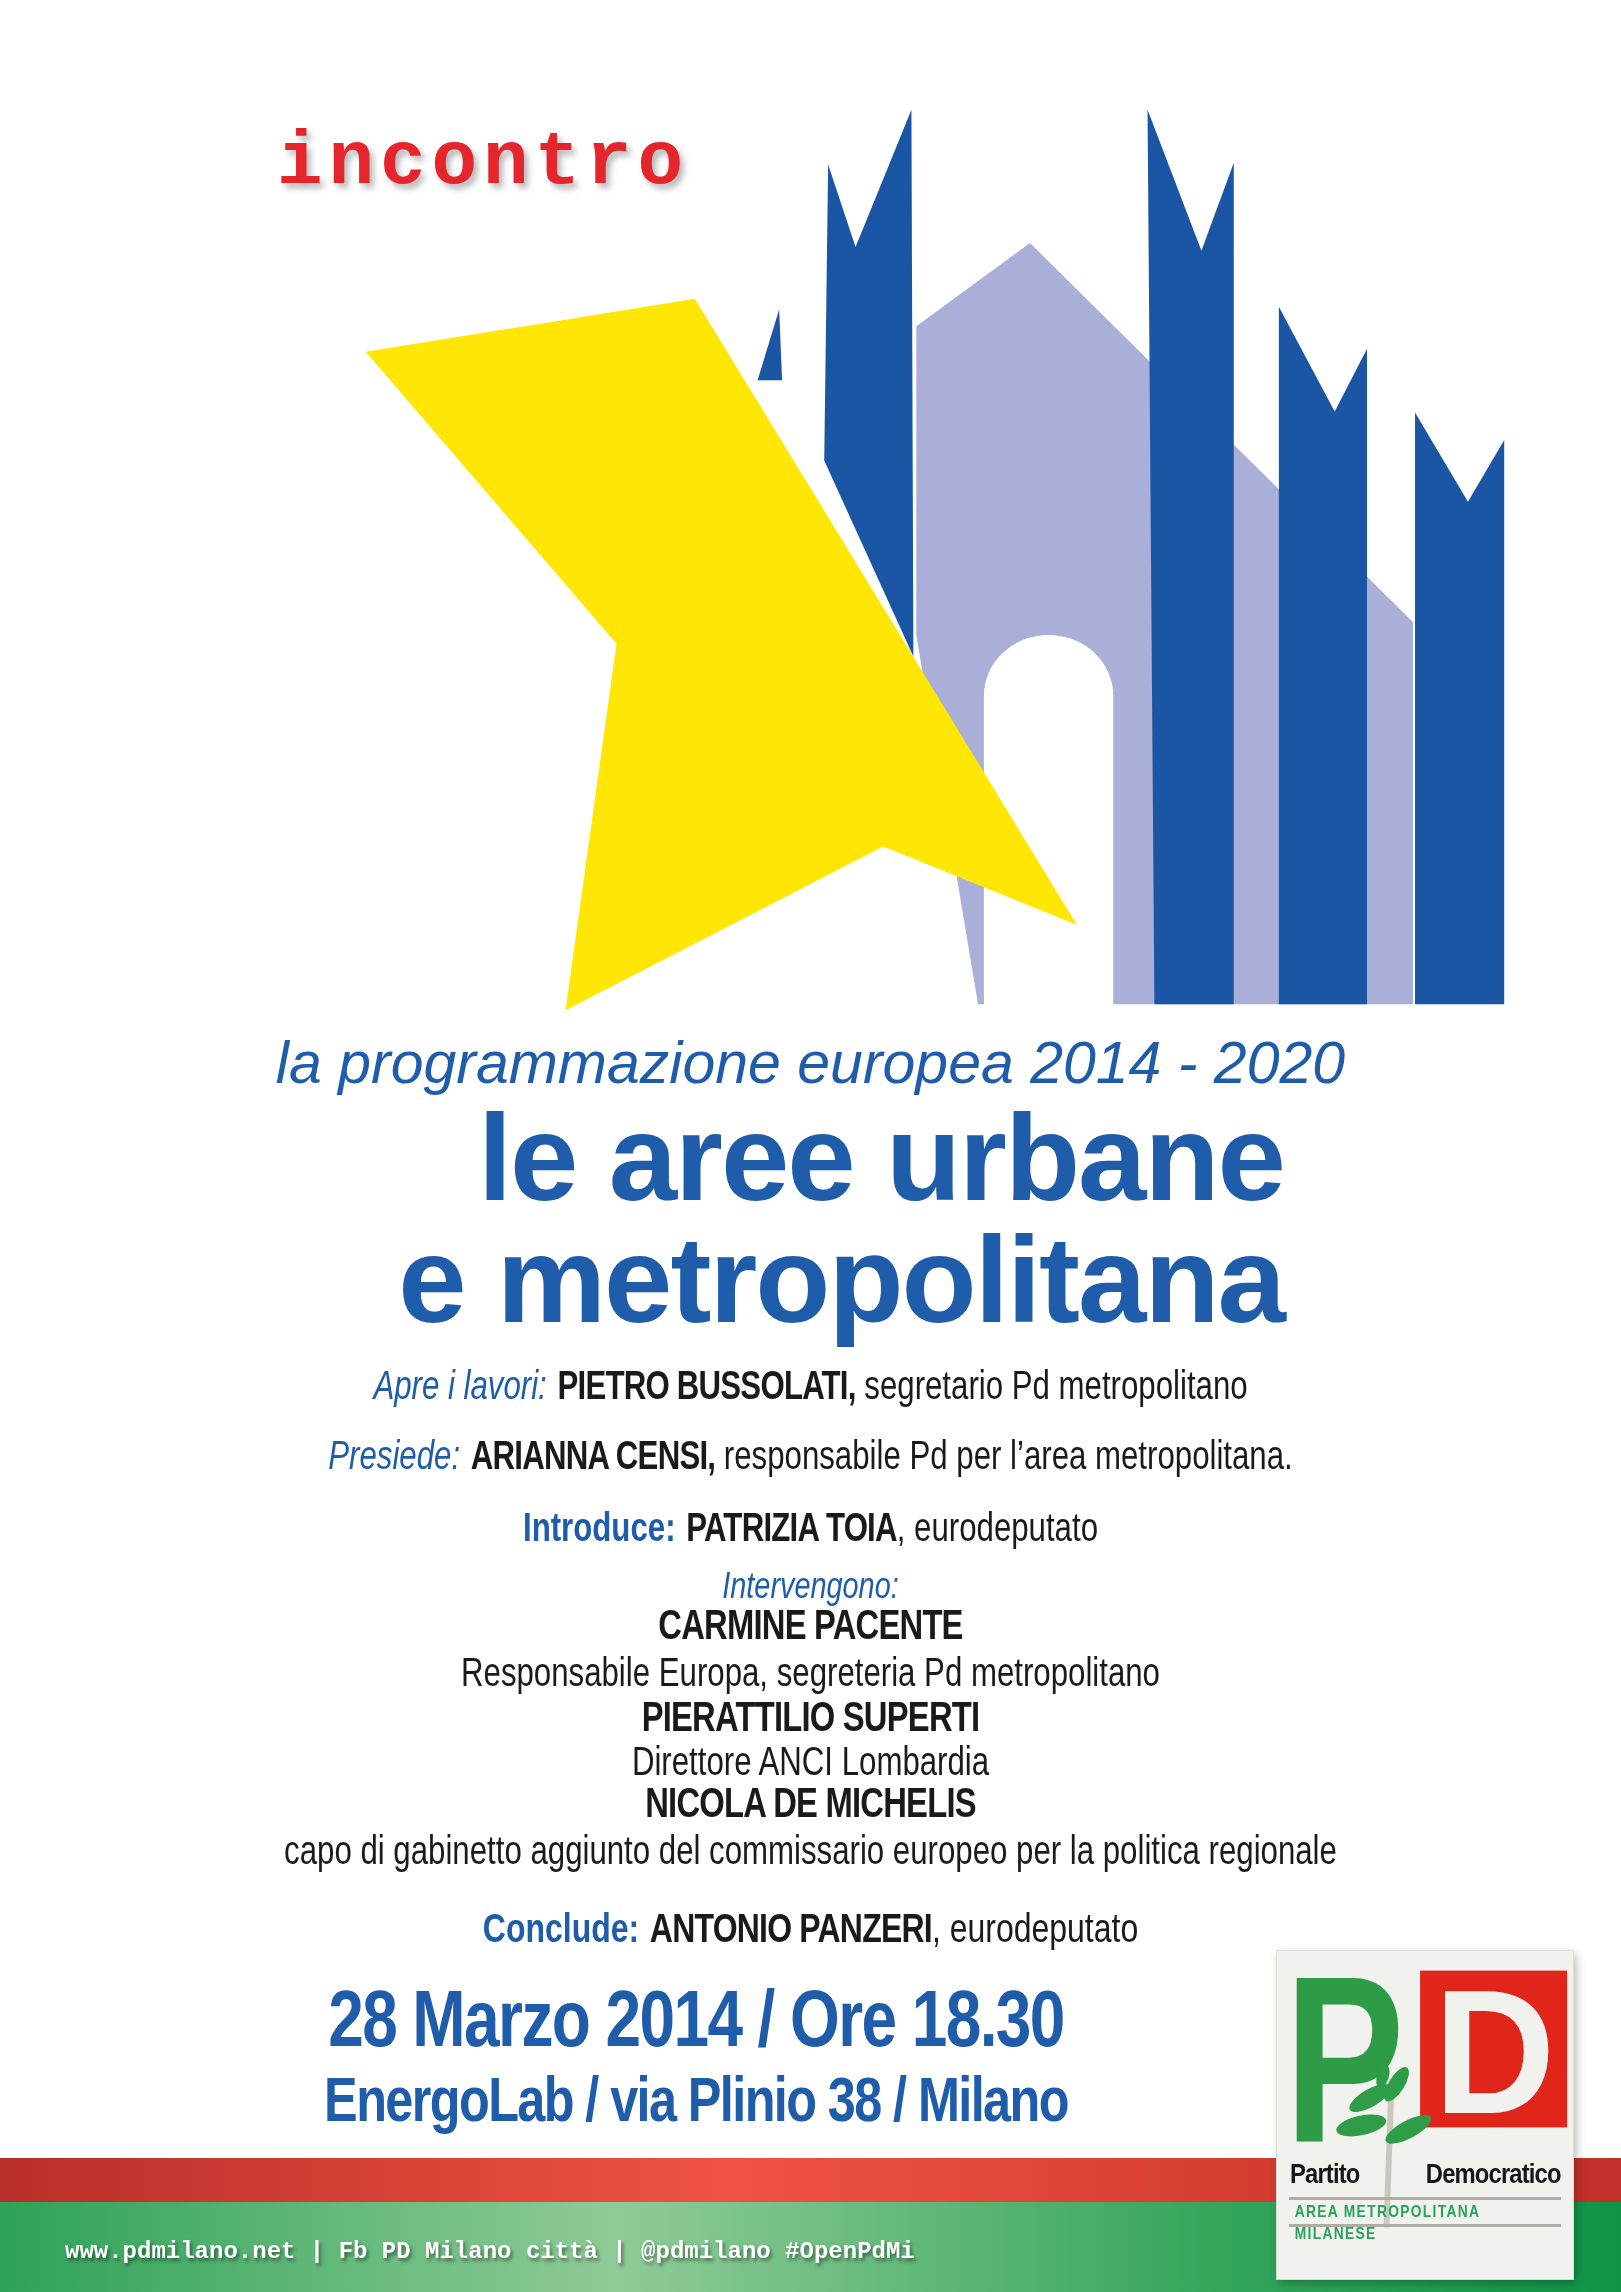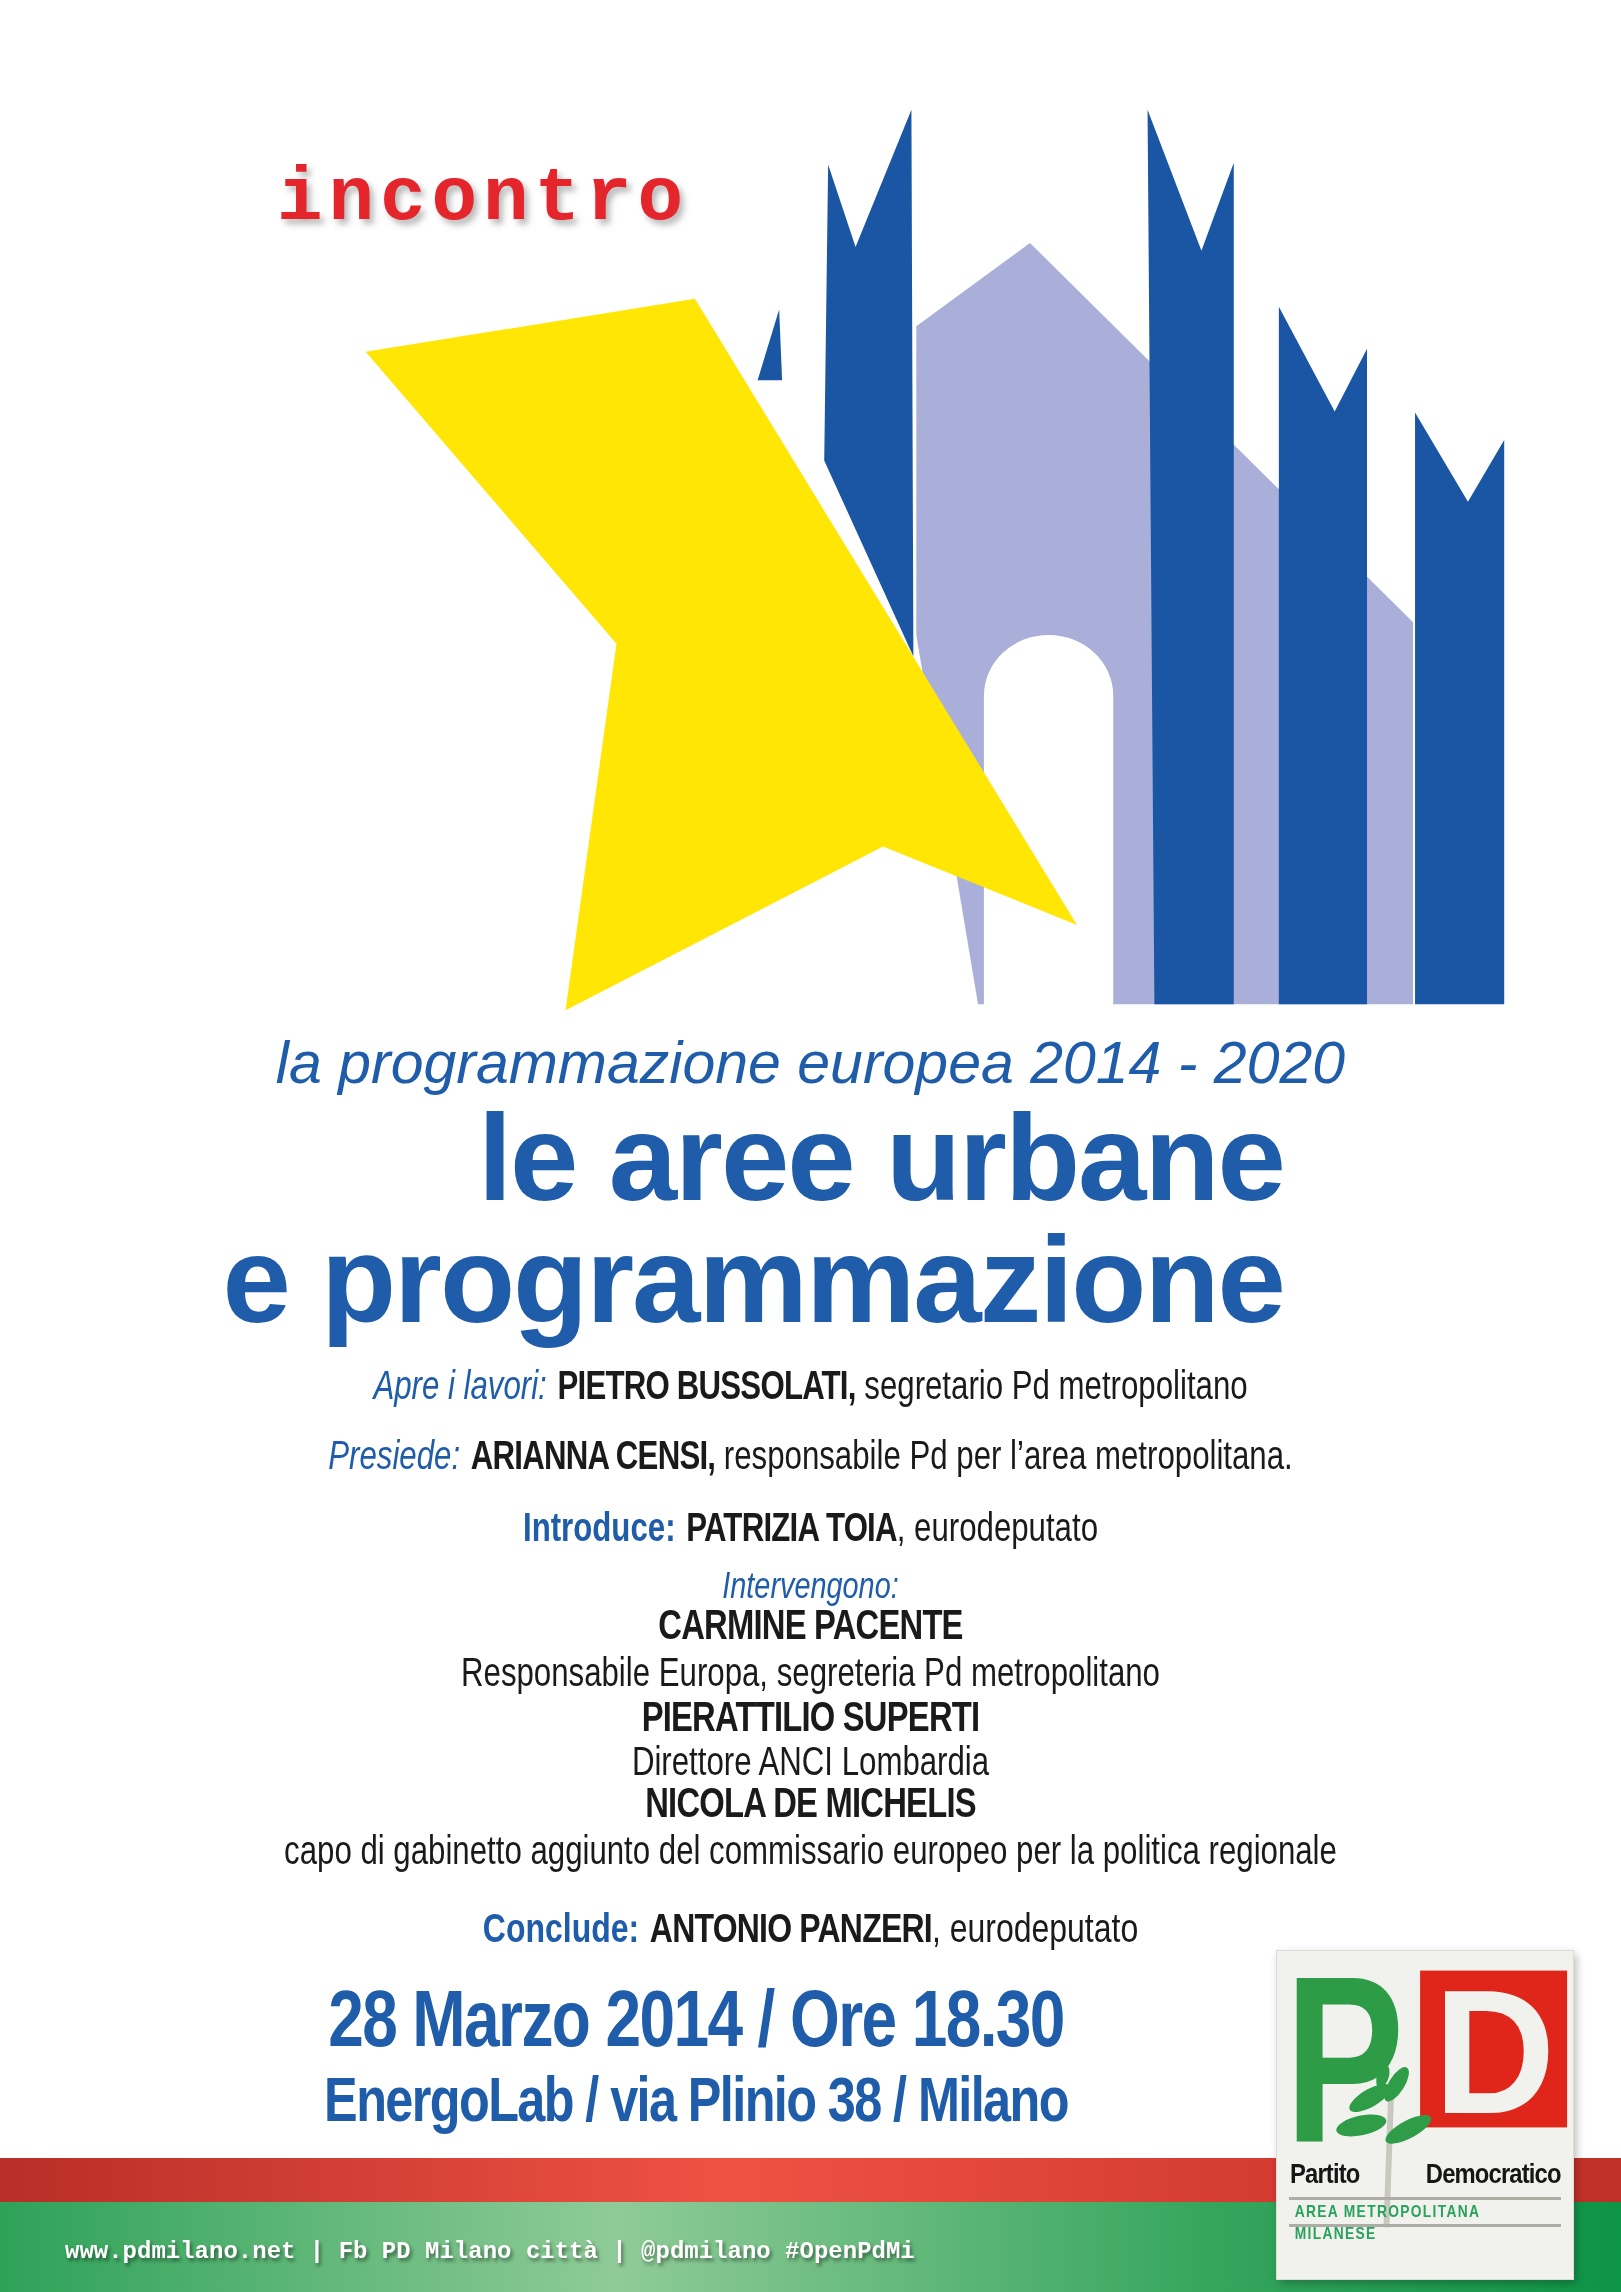--- a/index.html
+++ b/index.html
@@ -1,21 +1,21 @@
 <!DOCTYPE html>
 <html><head>
 <meta charset="utf-8">
 <style>
   html,body{margin:0;padding:0;background:#ffffff;}
   .poster{position:relative;width:1621px;height:2293px;background:#ffffff;overflow:hidden;
           font-family:"Liberation Sans",sans-serif;}
   
   .kicker{position:absolute;z-index:4;color:#E5252C;font-family:"Liberation Mono",monospace;
           font-weight:bold;font-size:76px;letter-spacing:5.9px;line-height:94px;
-          text-shadow:3.9px 4.9px 6.9px rgba(125,125,125,.55);margin-top:36px;}
+          text-shadow:3.9px 4.9px 6.9px rgba(125,125,125,.55);}
   .kicker.l1{left:277px;top:116px;}
   .kicker.l2{left:116px;top:218px;}
   
   .duomo-svg{position:absolute;left:0;top:0;z-index:1;}
   
   .subtitle{position:absolute;left:0;right:0;top:1024px;z-index:3;text-align:center;
             font-style:italic;font-size:59px;line-height:78px;color:#1F5CA9;letter-spacing:0px;}
   .bigtitle{position:absolute;right:337px;top:1097px;z-index:3;text-align:right;
             color:#1F5CA9;font-weight:bold;font-size:123px;line-height:122px;letter-spacing:-2px;}
   
@@ -75,21 +75,21 @@
     <g>
       <path fill="#FFE605" d="M 709 305 L 1099 944 L 901 864 L 577 1031 L 629 657 L 373 359 Z"></path>
     </g>
   </svg>
 
   <div class="kicker l1">incontro</div>
 
   <div class="subtitle">la programmazione europea 2014 - 2020</div>
   <div class="bigtitle">
     <div>le aree urbane</div>
-    <div>e programmazione</div>
+    <div>e metropolitana</div>
   </div>
 
   <div class="line" style="top:1356px">
     <span class="lbl">Apre i lavori:</span><span class="nm">PIETRO BUSSOLATI,</span><span> segretario Pd metropolitano</span>
   </div>
   <div class="line" style="top:1426px">
     <span class="lbl">Presiede:</span><span class="nm">ARIANNA CENSI,</span><span> responsabile Pd per l’area metropolitana.</span>
   </div>
   <div class="line" style="top:1498px">
     <span class="lbl upright">Introduce:</span><span class="nm">PATRIZIA TOIA</span><span>, eurodeputato</span>

